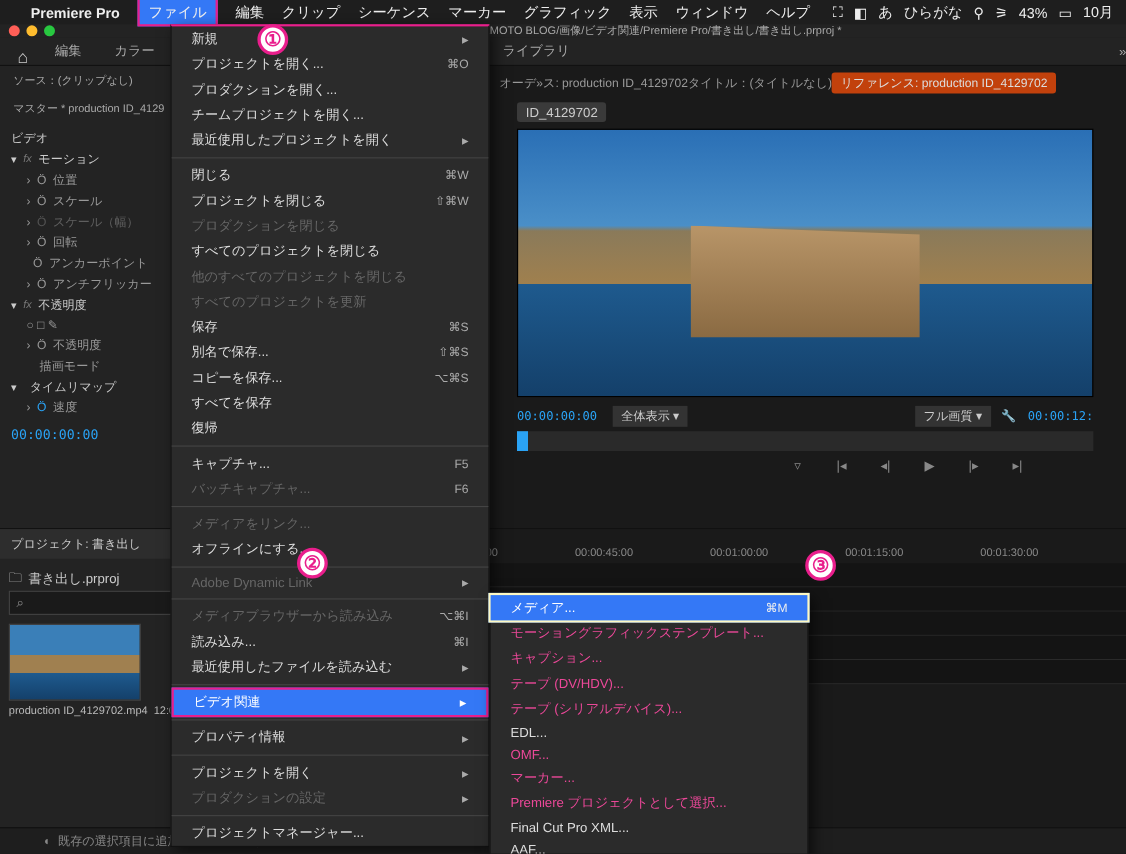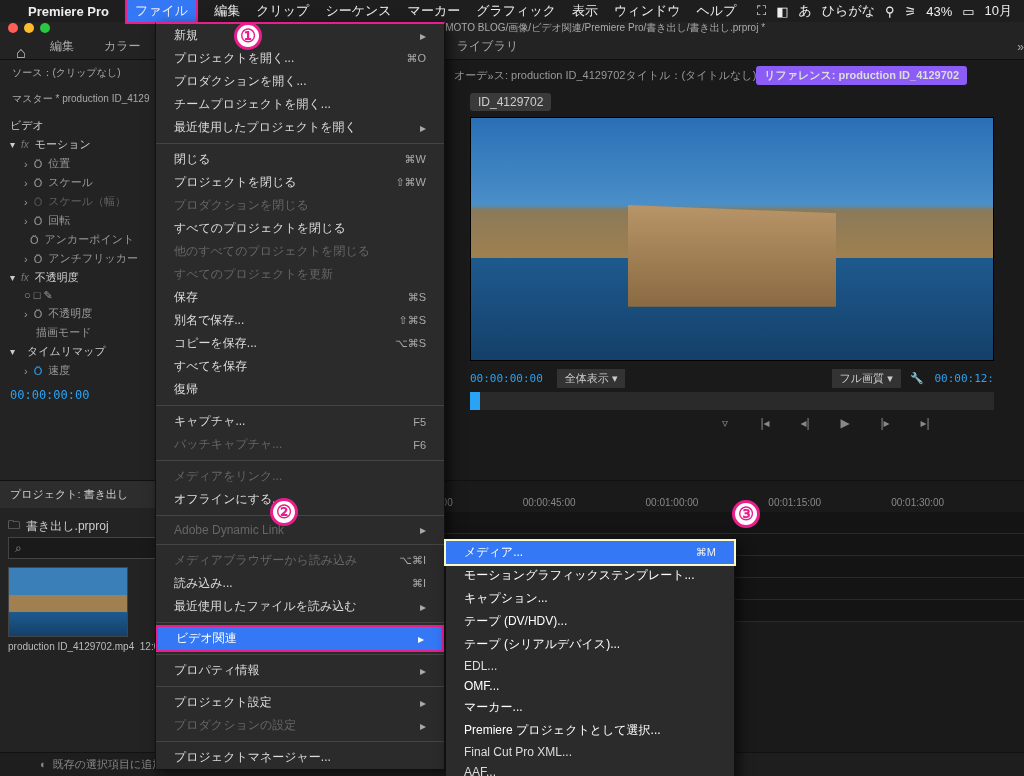--- a/index.html
+++ b/index.html
@@ -33,21 +33,21 @@
 .effects { padding: 4px 10px; font-size: 11px; color: #ccc; }
 .effects .row { display: flex; align-items: center; gap: 6px; padding: 2px 0; }
 .effects .sub { padding-left: 14px; color: #999; }
 .effects .fx { color: #777; font-style: italic; font-size: 10px; }
 
 .timecode { color: #2aa3f5; font-family: monospace; padding: 4px 10px; font-size: 12px; }
 
 
 .monitor-tabs { display: flex; padding: 6px 14px; font-size: 11px; color: #999; align-items:center;}
 .monitor-tabs .tab { cursor: default; }
-.monitor-tabs .active { background: #8b5cf6; padding: 2px 8px; border-radius: 3px; color: #ddd; font-weight: bold; }
+.monitor-tabs .active { background: #c2410c; padding: 2px 8px; border-radius: 3px; color: #ddd; }
 .monitor { margin: 4px 30px 4px 30px; height: 244px; background: linear-gradient(180deg,#2a6fb5 0%,#4a8fc8 36%,#8a7a5a 38%,#a0804e 58%,#1e5a8e 58%,#14406a 100%); position: relative; border:1px solid #000;}
 .monitor .cliff { position:absolute; left:30%; top:36%; width:40%; height:42%; background:linear-gradient(#b89568,#8a6a42); clip-path: polygon(0 0,100% 8%,100% 100%,0 100%);}
 .monitor-ctrl { display: flex; align-items: center; gap: 14px; padding: 4px 30px; font-size: 11px; }
 .monitor-ctrl .tc { color: #2aa3f5; font-family: monospace; }
 .monitor-ctrl .sel { background:#333; padding:2px 8px; }
 .monitor-ctrl .right { margin-left:auto; display:flex; gap:10px; align-items:center;}
 .slider { height: 18px; margin: 0 30px; background: #2a2a2a; position: relative; }
 .slider .head { position:absolute; left:0; top:0; width:10px; height:18px; background:#2aa3f5;}
 
 
@@ -76,21 +76,21 @@
 .file-menu .mi .sc { margin-left:auto; color:#aaa; font-size:11px;}
 .file-menu .mi .arr { margin-left:auto; color:#aaa;}
 .file-menu .mi.dis { color:#666;}
 .file-menu .sep { height:1px; background:#444; margin:4px 0;}
 .file-menu .mi.sel { background:#3478f6; color:#fff; border:2px solid #e91e8c; margin:-2px 0;}
 .file-menu .mi.sel .arr{color:#fff;}
 
 .sub-menu { position:absolute; left:445px; top:540px; width:290px; background:#2b2b2b; border:1px solid #111; box-shadow:4px 4px 12px rgba(0,0,0,.6); z-index:51;}
 .sub-menu .mi { display:flex; align-items:center; padding:3px 18px; font-size:12px; color:#ddd; cursor:default;}
 .sub-menu .mi .sc { margin-left:auto; color:#aaa; font-size:11px;}
-.sub-menu .mi.dis { color:#ffffff;}
+.sub-menu .mi.dis { color:#ec4899;}
 .sub-menu .mi.sel { background:#3478f6; color:#fff; border:2px solid #fef9c3; margin:-2px;}
 .sub-menu .mi.sel .sc{color:#eee;}
 
 
 .badge { position:absolute; width:28px; height:28px; border:3px solid #e91e8c; border-radius:50%; background:#fff; color:#e91e8c; font-weight:900; font-size:18px; display:flex; align-items:center; justify-content:center; z-index:60;}
 .b1{left:234px; top:22px;} .b2{left:270px; top:498px;} .b3{left:732px; top:500px;}
 
 .status { position:absolute; bottom:0; left:0; right:0; padding:4px 40px; font-size:11px; color:#888; background:#1e1e1e; border-top:1px solid #111;}
 .home-ico { position:absolute; left:16px; top:44px; color:#ccc; font-size:16px;}
 .arrow-r { font-size:10px;}
@@ -442,21 +442,21 @@
       <span>ビデオ関連</span>
       <span class="arr">▸</span>
     </div>
   <div class="sep"></div>
   <div class="mi">
       <span>プロパティ情報</span>
       <span class="arr">▸</span>
     </div>
   <div class="sep"></div>
   <div class="mi">
-      <span>プロジェクト設定</span>
+      <span>プロジェクトを開く</span>
       <span class="arr">▸</span>
     </div>
   <div class="mi dis">
       <span>プロダクションの設定</span>
       <span class="arr">▸</span>
     </div>
   <div class="sep"></div>
   <div class="mi">
       <span>プロジェクトマネージャー...</span>
     </div>

